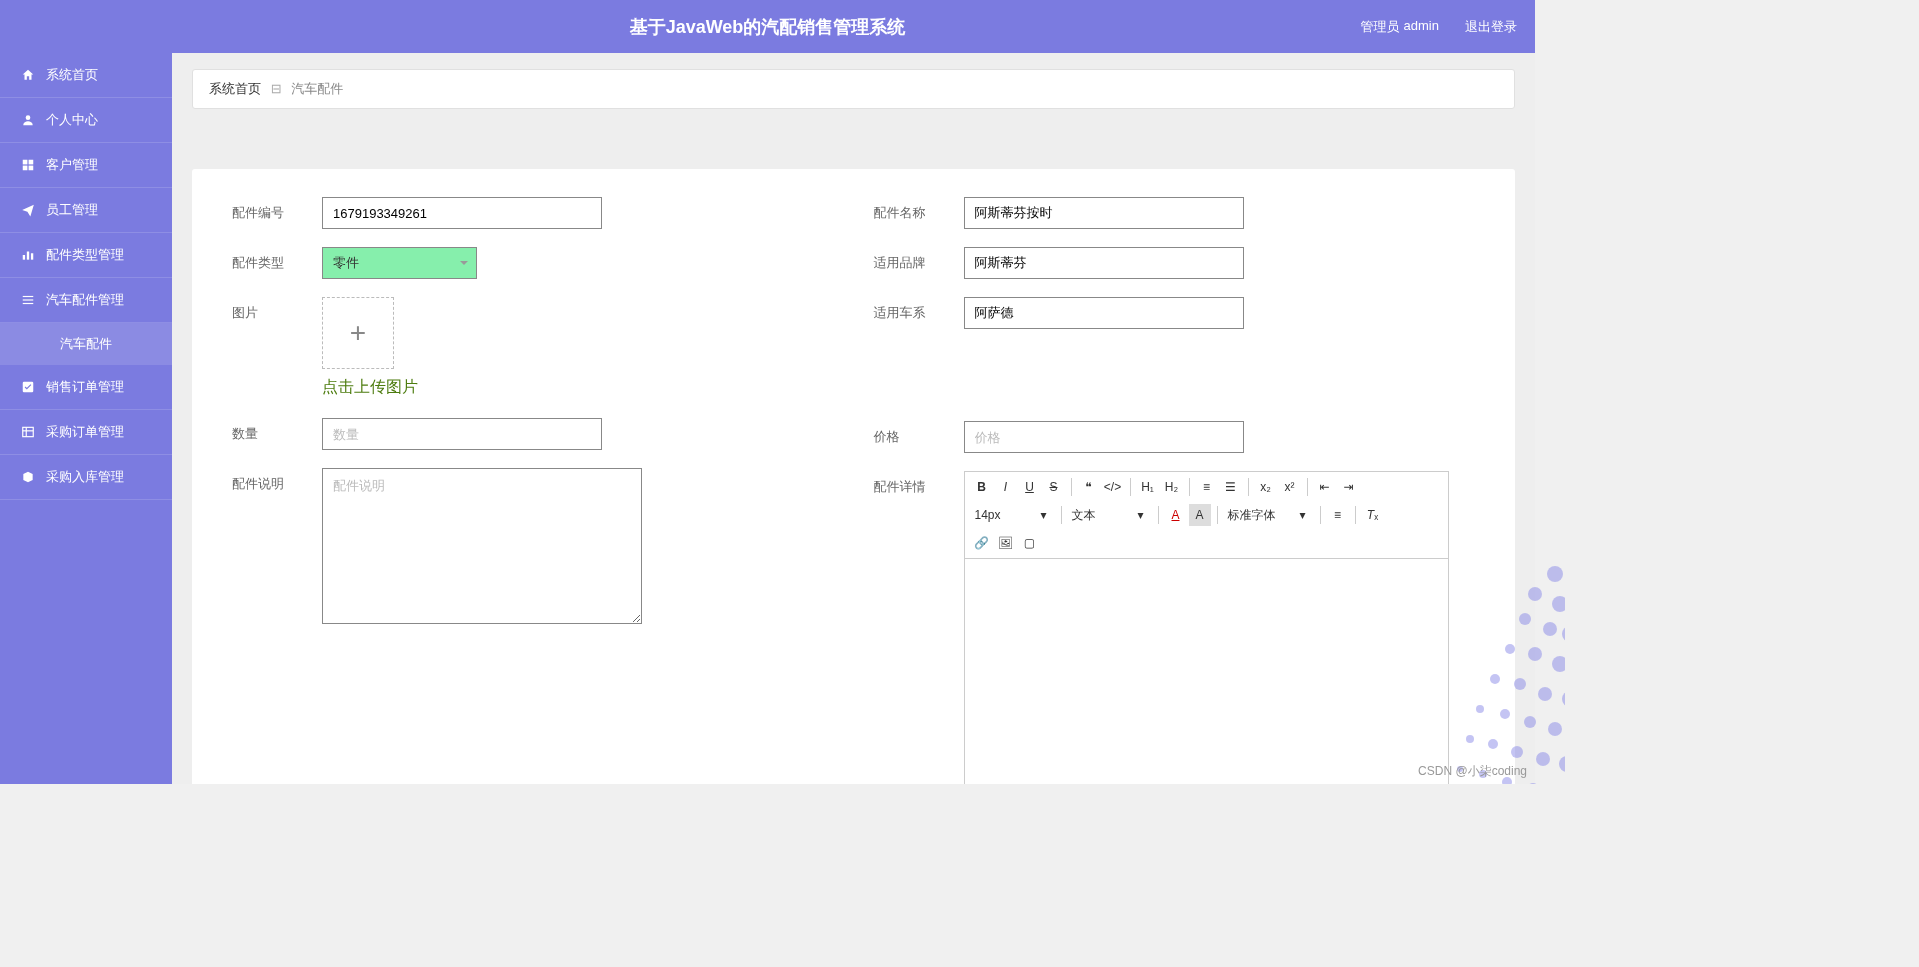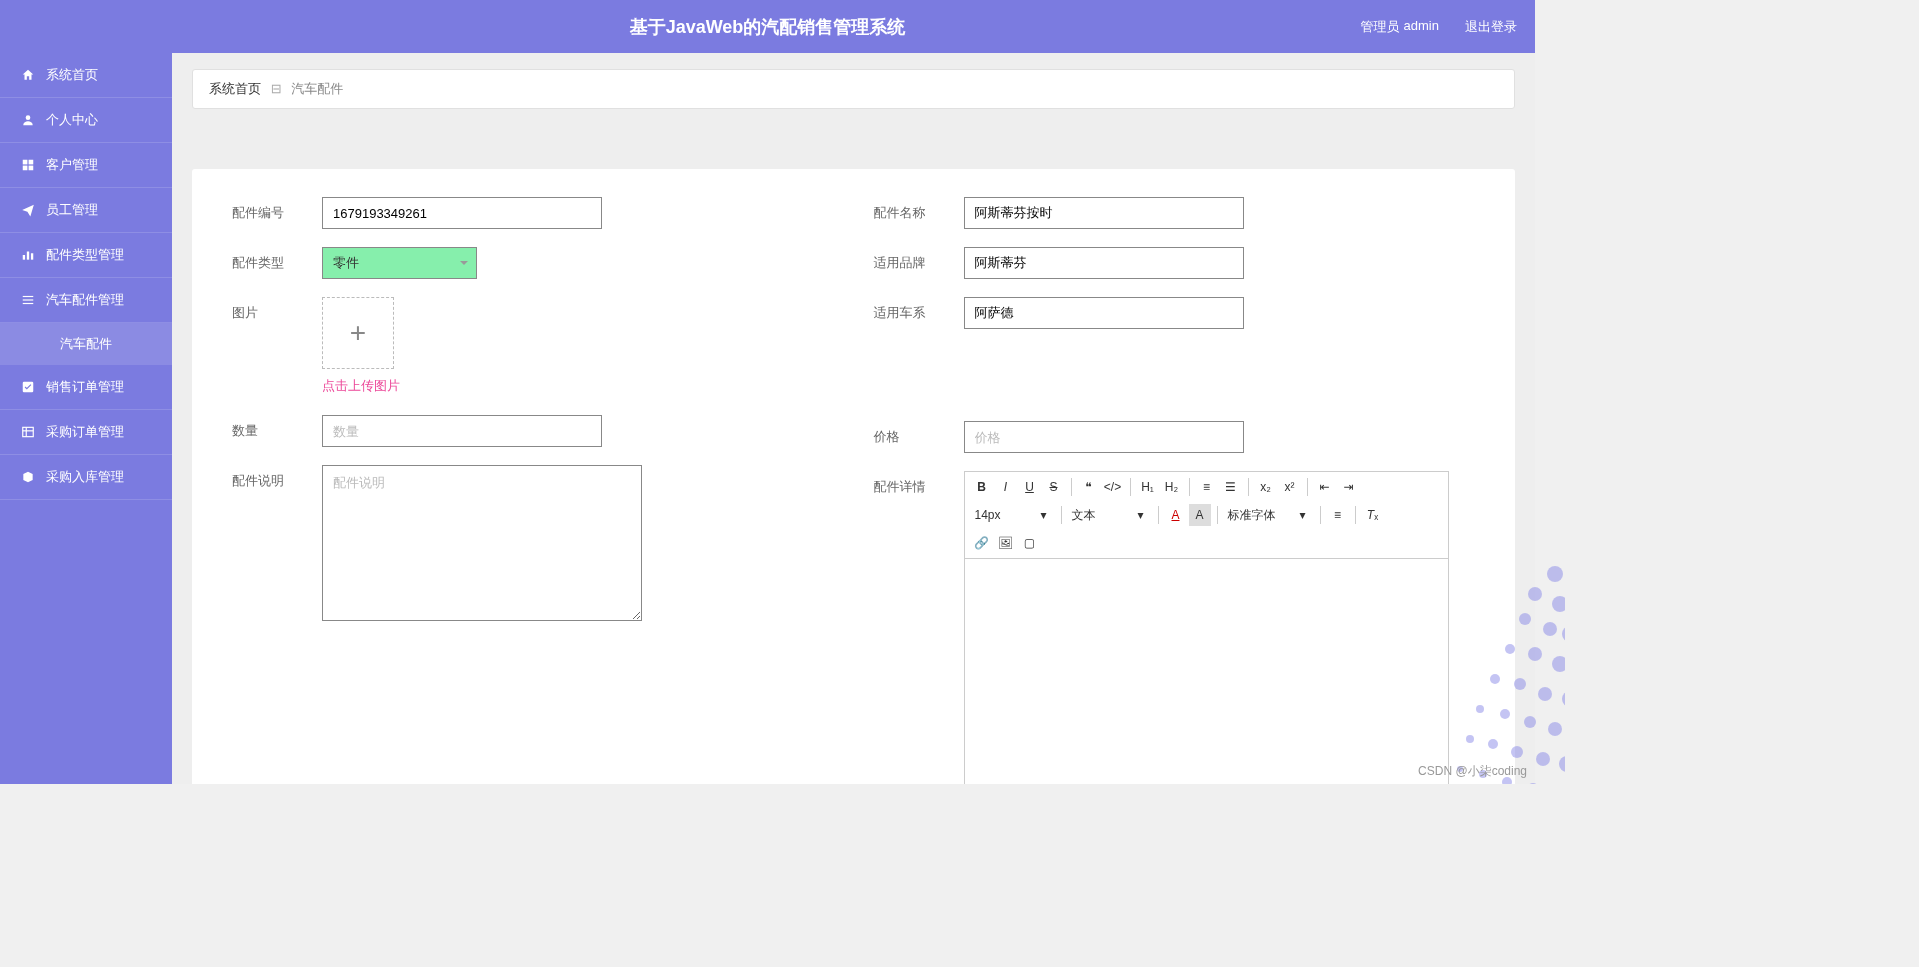--- a/index.html
+++ b/index.html
@@ -21,21 +21,21 @@
 .form-panel { background: #fff; border-radius: 3px; padding: 28px 40px; min-height: 620px; }
 .form-grid { display: grid; grid-template-columns: 1fr 1fr; column-gap: 40px; }
 .form-row { display: flex; align-items: flex-start; margin-bottom: 18px; }
 .form-label { width: 90px; padding-right: 12px; color: #666; font-size: 13px; line-height: 32px; flex-shrink: 0; }
 .form-input { height: 32px; border: 1px solid #888; padding: 0 10px; font-size: 13px; width: 280px; outline: none; }
 .form-select { height: 32px; border: 1px solid #888; padding: 0 24px 0 10px; font-size: 13px; width: 155px; outline: none; background: #86efac; position: relative; cursor: pointer; display: flex; align-items: center; }
 .form-select::after { content: ''; position: absolute; right: 8px; top: 13px; border: 4px solid transparent; border-top-color: #999; }
 .form-textarea { border: 1px solid #888; padding: 8px 10px; font-size: 13px; width: 320px; height: 156px; resize: both; outline: none; font-family: inherit; }
 .upload-box { width: 72px; height: 72px; border: 1px dashed #bbb; display: flex; align-items: center; justify-content: center; cursor: pointer; }
 .upload-plus { font-size: 28px; color: #888; font-weight: 200; }
-.upload-hint { color: #ec4899; font-size: 13px; margin-top: 8px; text-align: right; }
+.upload-hint { color: #4d7c0f; font-size: 16px; margin-top: 8px; text-align: right; }
 .editor { border: 1px solid #ccc; width: 485px; }
 .editor-toolbar { border-bottom: 1px solid #ccc; padding: 4px 6px; display: flex; flex-wrap: wrap; align-items: center; gap: 2px; }
 .editor-toolbar .tb { width: 22px; height: 22px; display: inline-flex; align-items: center; justify-content: center; cursor: pointer; font-size: 12px; color: #333; }
 .editor-toolbar .sep { width: 1px; height: 18px; background: #ccc; margin: 0 4px; }
 .editor-toolbar .sel { border: none; background: none; font-size: 12px; padding: 2px 14px 2px 4px; cursor: pointer; position: relative; min-width: 60px; }
 .editor-body { min-height: 230px; padding: 8px; }
 .watermark { position: absolute; right: 8px; bottom: 4px; color: #999; font-size: 12px; }
 .deco-dots { position: absolute; right: -30px; bottom: -20px; width: 180px; height: 250px; opacity: 0.5; overflow: hidden; pointer-events: none; }
 .deco-dots svg circle { fill: #8a8ae8; }
 input::placeholder, textarea::placeholder { color: #bbb; }

